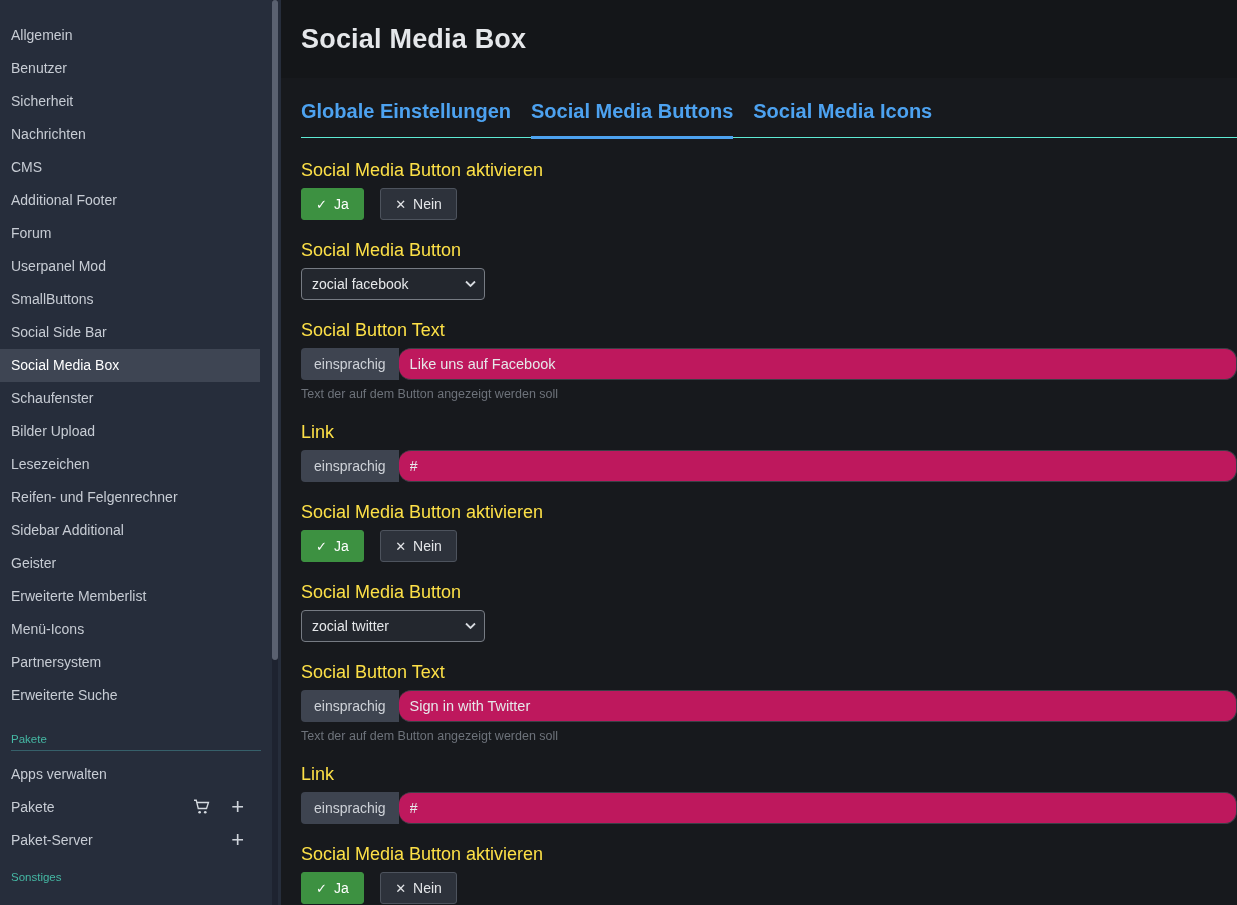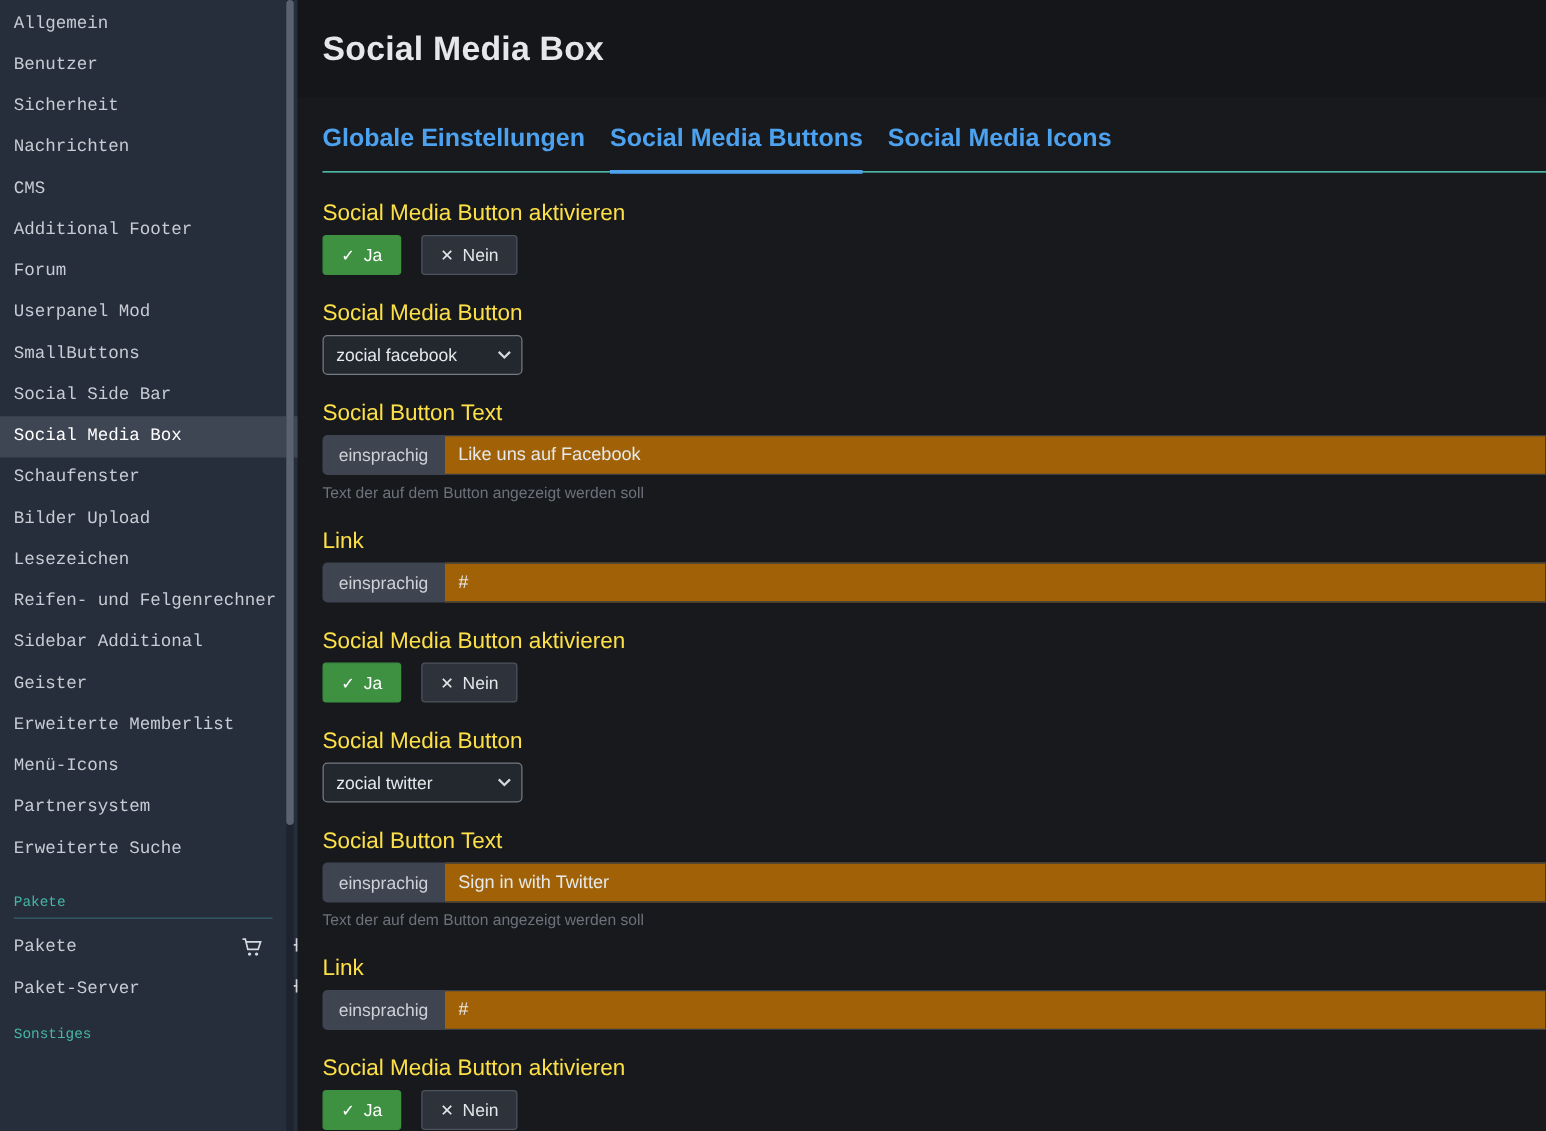--- a/index.html
+++ b/index.html
@@ -7,22 +7,22 @@
   body {
     width:1237px; height:905px; overflow:hidden;
     background:#17191d;
     font-family:"Liberation Sans","DejaVu Sans",sans-serif;
     color:#e3e5e8;
   }
   .app { display:flex; width:100%; height:100%; }
 
   
   .sidebar {
-    width:238px; flex-shrink:0; position:relative;
-    background:#262d3b; padding-top:3px; overflow:hidden;font-family:Liberation Mono, monospace;
+    width:281px; flex-shrink:0; position:relative;
+    background:#262d3b; padding-top:19px; overflow:hidden;
   }
   .nav-item {
     width:260px; height:33px; line-height:33px; padding:0 11px;
     font-size:14px; color:#c7ccd4; cursor:pointer; white-space:nowrap;
   }
   .nav-item.active { background:#3e4553; color:#ffffff; }
   .nav-section { margin-top:20px; }
   .section-title {
     padding:0 11px; font-size:11.5px; line-height:14px; color:#45b8a4;
   }
@@ -77,42 +77,42 @@
 
   .btn {
     height:32px; padding:0 14px; border-radius:3px; font-size:14px;
     display:inline-flex; align-items:center; gap:7px; cursor:pointer;
     font-family:inherit; border:1px solid transparent;
   }
   .btn .btn-ico { font-size:13px; line-height:1; }
   .btn-yes { background:#3d9141; border-color:#3d9141; color:#ffffff; }
   .btn-no  { background:#2d323b; border-color:#4d535d; color:#e3e5e8; margin-left:12px; }
 
-  .select-wrap { position:relative; display:inline-block; width:160px; }
+  .select-wrap { position:relative; display:inline-block; width:184px; }
   .select-wrap select {
     width:100%; height:32px; background:#23272e; color:#e6e8ea;
     border:1px solid #767b83; border-radius:4px; padding:0 28px 0 10px;
     font-size:14px; appearance:none; -webkit-appearance:none; font-family:inherit;
   }
   .select-caret {
     position:absolute; right:9px; top:50%; transform:translateY(-50%);
     pointer-events:none; display:flex;
   }
 
   .input-row { display:flex; align-items:flex-start; }
   .addon {
     background:#3e4450; color:#ced2d8; font-size:14px;
     display:flex; align-items:center; padding:0 13px; height:32px;
     border-radius:4px 0 0 4px; white-space:nowrap;
   }
   .text-input {
     flex:1; height:32px; min-width:0;
-    background:#a16207; border:1px solid #3a3f46; border-left:none;
+    background:#be185d; border:1px solid #3a3f46; border-left:none;
     color:#e6e8ea; font-size:14.5px; padding:0 11px; font-family:inherit;
-    border-radius:0; outline:none;
+    border-radius:12px; outline:none;
   }
 </style>
 </head>
 <body>
 
 <div class="app">
 
   <aside class="sidebar">
     <nav>
       <div class="nav-item">Allgemein</div>
@@ -134,20 +134,23 @@
       <div class="nav-item">Geister</div>
       <div class="nav-item">Erweiterte Memberlist</div>
       <div class="nav-item">Menü-Icons</div>
       <div class="nav-item">Partnersystem</div>
       <div class="nav-item">Erweiterte Suche</div>
 
       <div class="nav-section">
         <div class="section-title">Pakete</div>
         <hr class="section-rule">
         <div class="pkg-row">
+          <span>Apps verwalten</span>
+        </div>
+        <div class="pkg-row">
           <span>Pakete</span>
           <span class="spacer"></span>
           <span class="icon-btn">
             <svg width="19" height="18" viewBox="0 0 24 24">
                 <path d="M2 3h3l2.7 11h11l2.6-8H6.3" fill="none" stroke="#d5dae0" stroke-width="1.8"></path>
                 <circle cx="9.5" cy="19" r="1.8" fill="#d5dae0"></circle>
                 <circle cx="17" cy="19" r="1.8" fill="#d5dae0"></circle>
               </svg>
           </span>
           <span class="icon-btn">

